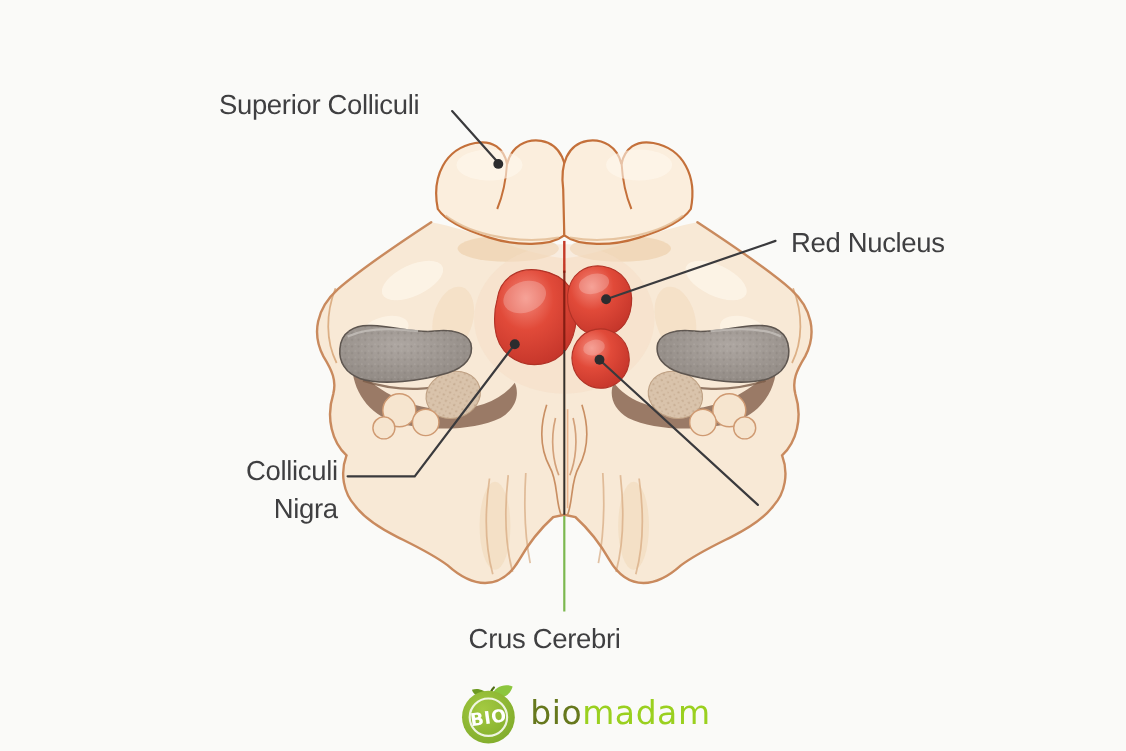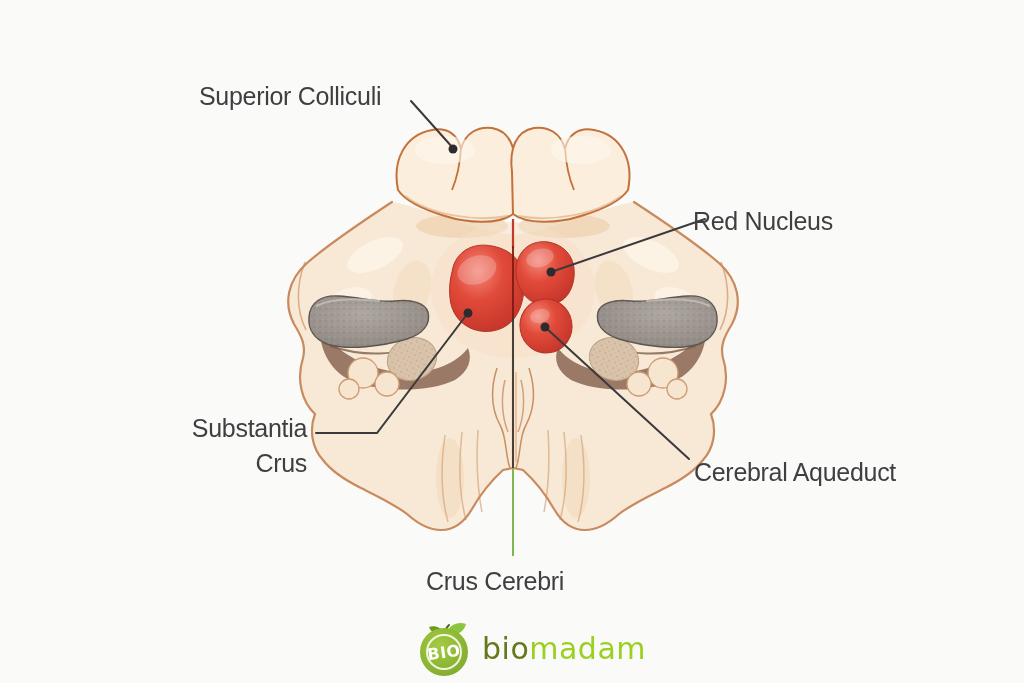--- a/index.html
+++ b/index.html
@@ -152,23 +152,22 @@
         <circle cx="468" cy="313" r="4.5" stroke="none"></circle>
       </g>
       <g>
         <line x1="545" y1="327" x2="689" y2="459" fill="none"></line>
         <circle cx="545" cy="327" r="4.5" stroke="none"></circle>
       </g>
     </g>
   </svg>
 
   <div class="lbl" style="left:199px;top:79px;">Superior Colliculi</div>
-  <div class="lbl" style="left:693px;top:204px;">Red Nucleus</div>
-  <div class="lbl wrap" style="left:167px;top:411px;width:140px;">Substantia Crus</div>
-  <div class="lbl" style="left:694px;top:455px;">Cerebral Aqueduct</div>
+  <div class="lbl" style="left:719px;top:204px;">Red Nucleus</div>
+  <div class="lbl wrap" style="left:167px;top:411px;width:140px;">Colliculi Nigra</div>
   <div class="lbl" style="left:426px;top:564px;">Crus Cerebri</div>
 
   <div class="logo">
     <svg width="54" height="58" viewBox="0 0 54 58">
       <path d="M30,14 C32,5 42,2 49,5 C47,13 39,18 30,14 Z" fill="#8cc63e"></path>
       <path d="M28,14 C24,8 17,6 12,8 C14,14 21,17 28,14 Z" fill="#6d9a21"></path>
       <path d="M28,16 C28,12 29,9 32,6" fill="none" stroke="#4e6b15" stroke-width="2" stroke-linecap="round"></path>
       <circle cx="27" cy="33" r="24" fill="url(#gradBadge)"></circle>
       <circle cx="27" cy="33" r="17" fill="none" stroke="#ffffff" stroke-width="2" opacity="0.85"></circle>
       <text x="27" y="39" text-anchor="middle" transform="rotate(-8 27 33)" font-family="DejaVu Sans, sans-serif" font-weight="bold" font-size="16" fill="#ffffff" letter-spacing="0.5">BIO</text>

